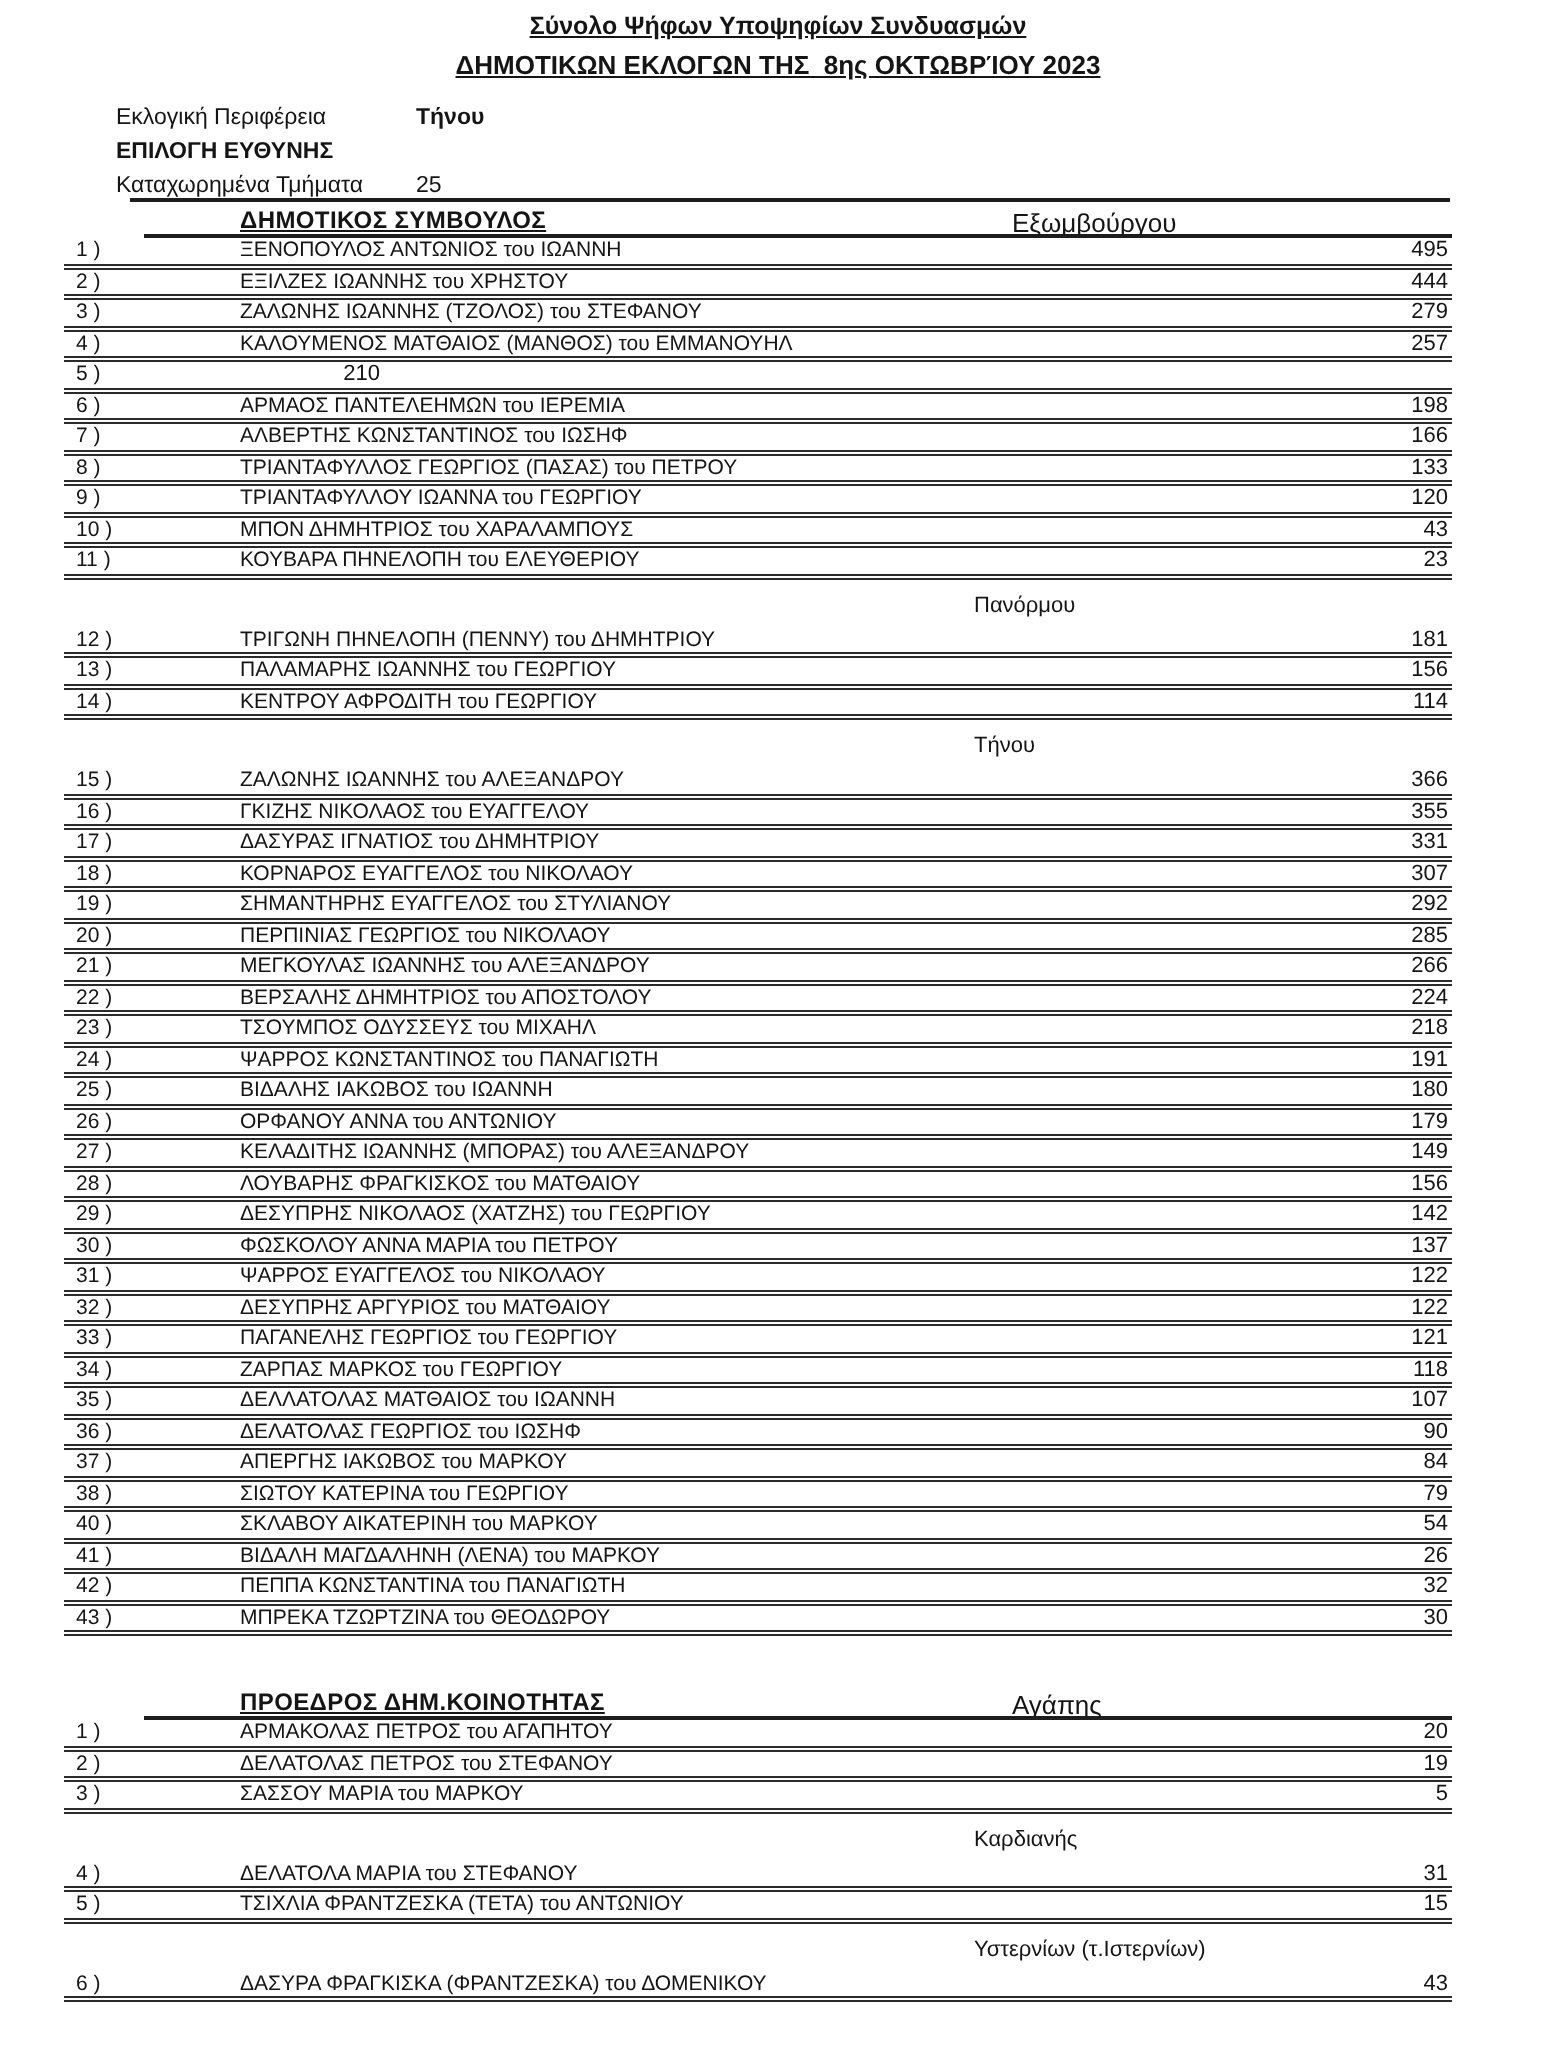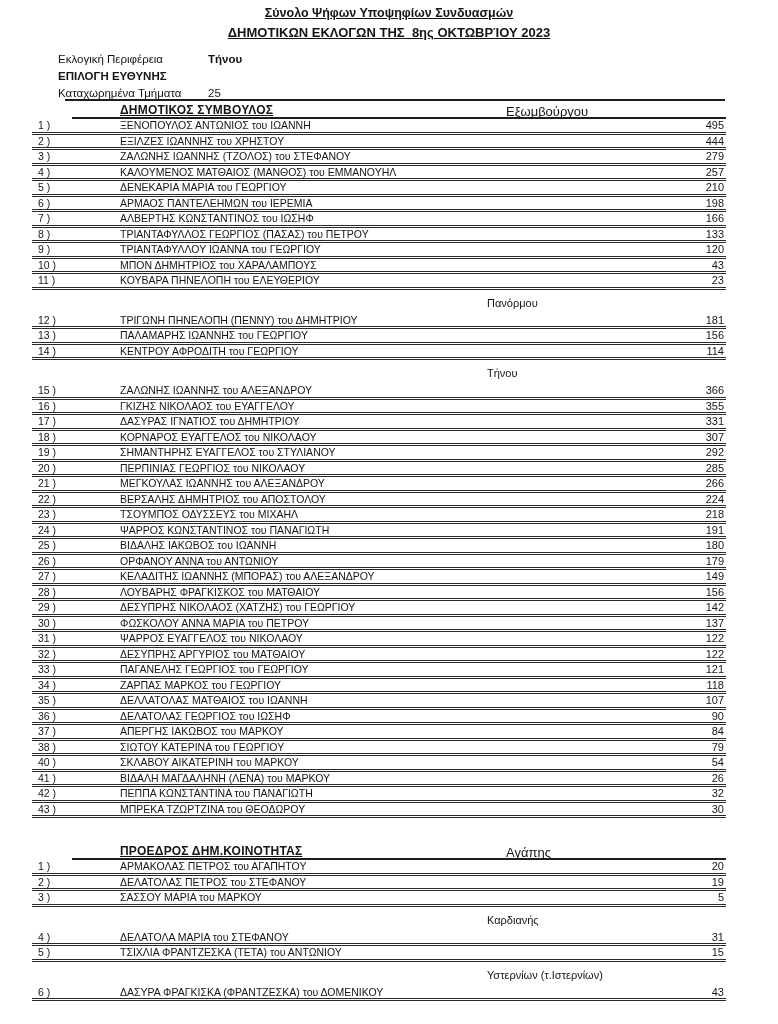--- a/index.html
+++ b/index.html
@@ -106,21 +106,20 @@
             <div class="name">ΖΑΛΩΝΗΣ ΙΩΑΝΝΗΣ (ΤΖΟΛΟΣ) του ΣΤΕΦΑΝΟΥ</div>
             <div class="votes">279</div>
           </div>
           <div class="crow">
             <div class="num">4 )</div>
             <div class="name">ΚΑΛΟΥΜΕΝΟΣ ΜΑΤΘΑΙΟΣ (ΜΑΝΘΟΣ) του ΕΜΜΑΝΟΥΗΛ</div>
             <div class="votes">257</div>
           </div>
           <div class="crow">
             <div class="num">5 )</div>
-            <div class="name">ΔΕΝΕΚΑΡΙΑ ΜΑΡΙΑ του ΓΕΩΡΓΙΟΥ</div>
             <div class="votes">210</div>
           </div>
           <div class="crow">
             <div class="num">6 )</div>
             <div class="name">ΑΡΜΑΟΣ ΠΑΝΤΕΛΕΗΜΩΝ του ΙΕΡΕΜΙΑ</div>
             <div class="votes">198</div>
           </div>
           <div class="crow">
             <div class="num">7 )</div>
             <div class="name">ΑΛΒΕΡΤΗΣ ΚΩΝΣΤΑΝΤΙΝΟΣ του ΙΩΣΗΦ</div>

